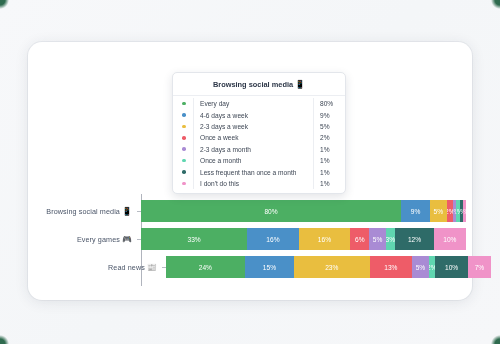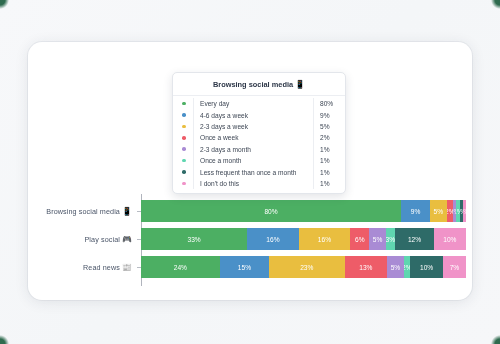--- a/index.html
+++ b/index.html
@@ -51,21 +51,21 @@
   .bar-row {
     position: absolute;
     left: 0;
     width: 444px;
     height: 22px;
     display: flex;
     align-items: center;
   }
   .bar-row.r0 { top: 12px; }
   .bar-row.r1 { top: 40px; }
-  .bar-row.r2 { top: 68px; }
+  .bar-row.r2 { top: 68px; margin-left: 25px; }
 
   .cat-label {
     width: 104px;
     text-align: right;
     padding-right: 5px;
     font-size: 7.2px;
     color: #4a5568;
     white-space: nowrap;
     letter-spacing: .1px;
   }
@@ -208,21 +208,21 @@
         <div class="seg" style="width: 3.25px; background: rgb(46, 107, 104);">
           <span>1%</span>
         </div>
         <div class="seg" style="width: 3.25px; background: rgb(240, 147, 200);">
           <span>1%</span>
         </div>
       </div>
   </div>
   <div class="bar-row r1">
     <div class="cat-label">
-      <span>Play social</span><span class="cat-emoji">🎮</span>
+      <span>Every games</span><span class="cat-emoji">🎮</span>
     </div>
     <div class="tick"></div>
     <div class="bar" style="width: 325px;">
         <div class="seg" style="width: 106.188px; background: rgb(76, 175, 99);">
           <span>33%</span>
         </div>
         <div class="seg" style="width: 51.4851px; background: rgb(74, 144, 200);">
           <span>16%</span>
         </div>
         <div class="seg" style="width: 51.4851px; background: rgb(233, 190, 63);">

